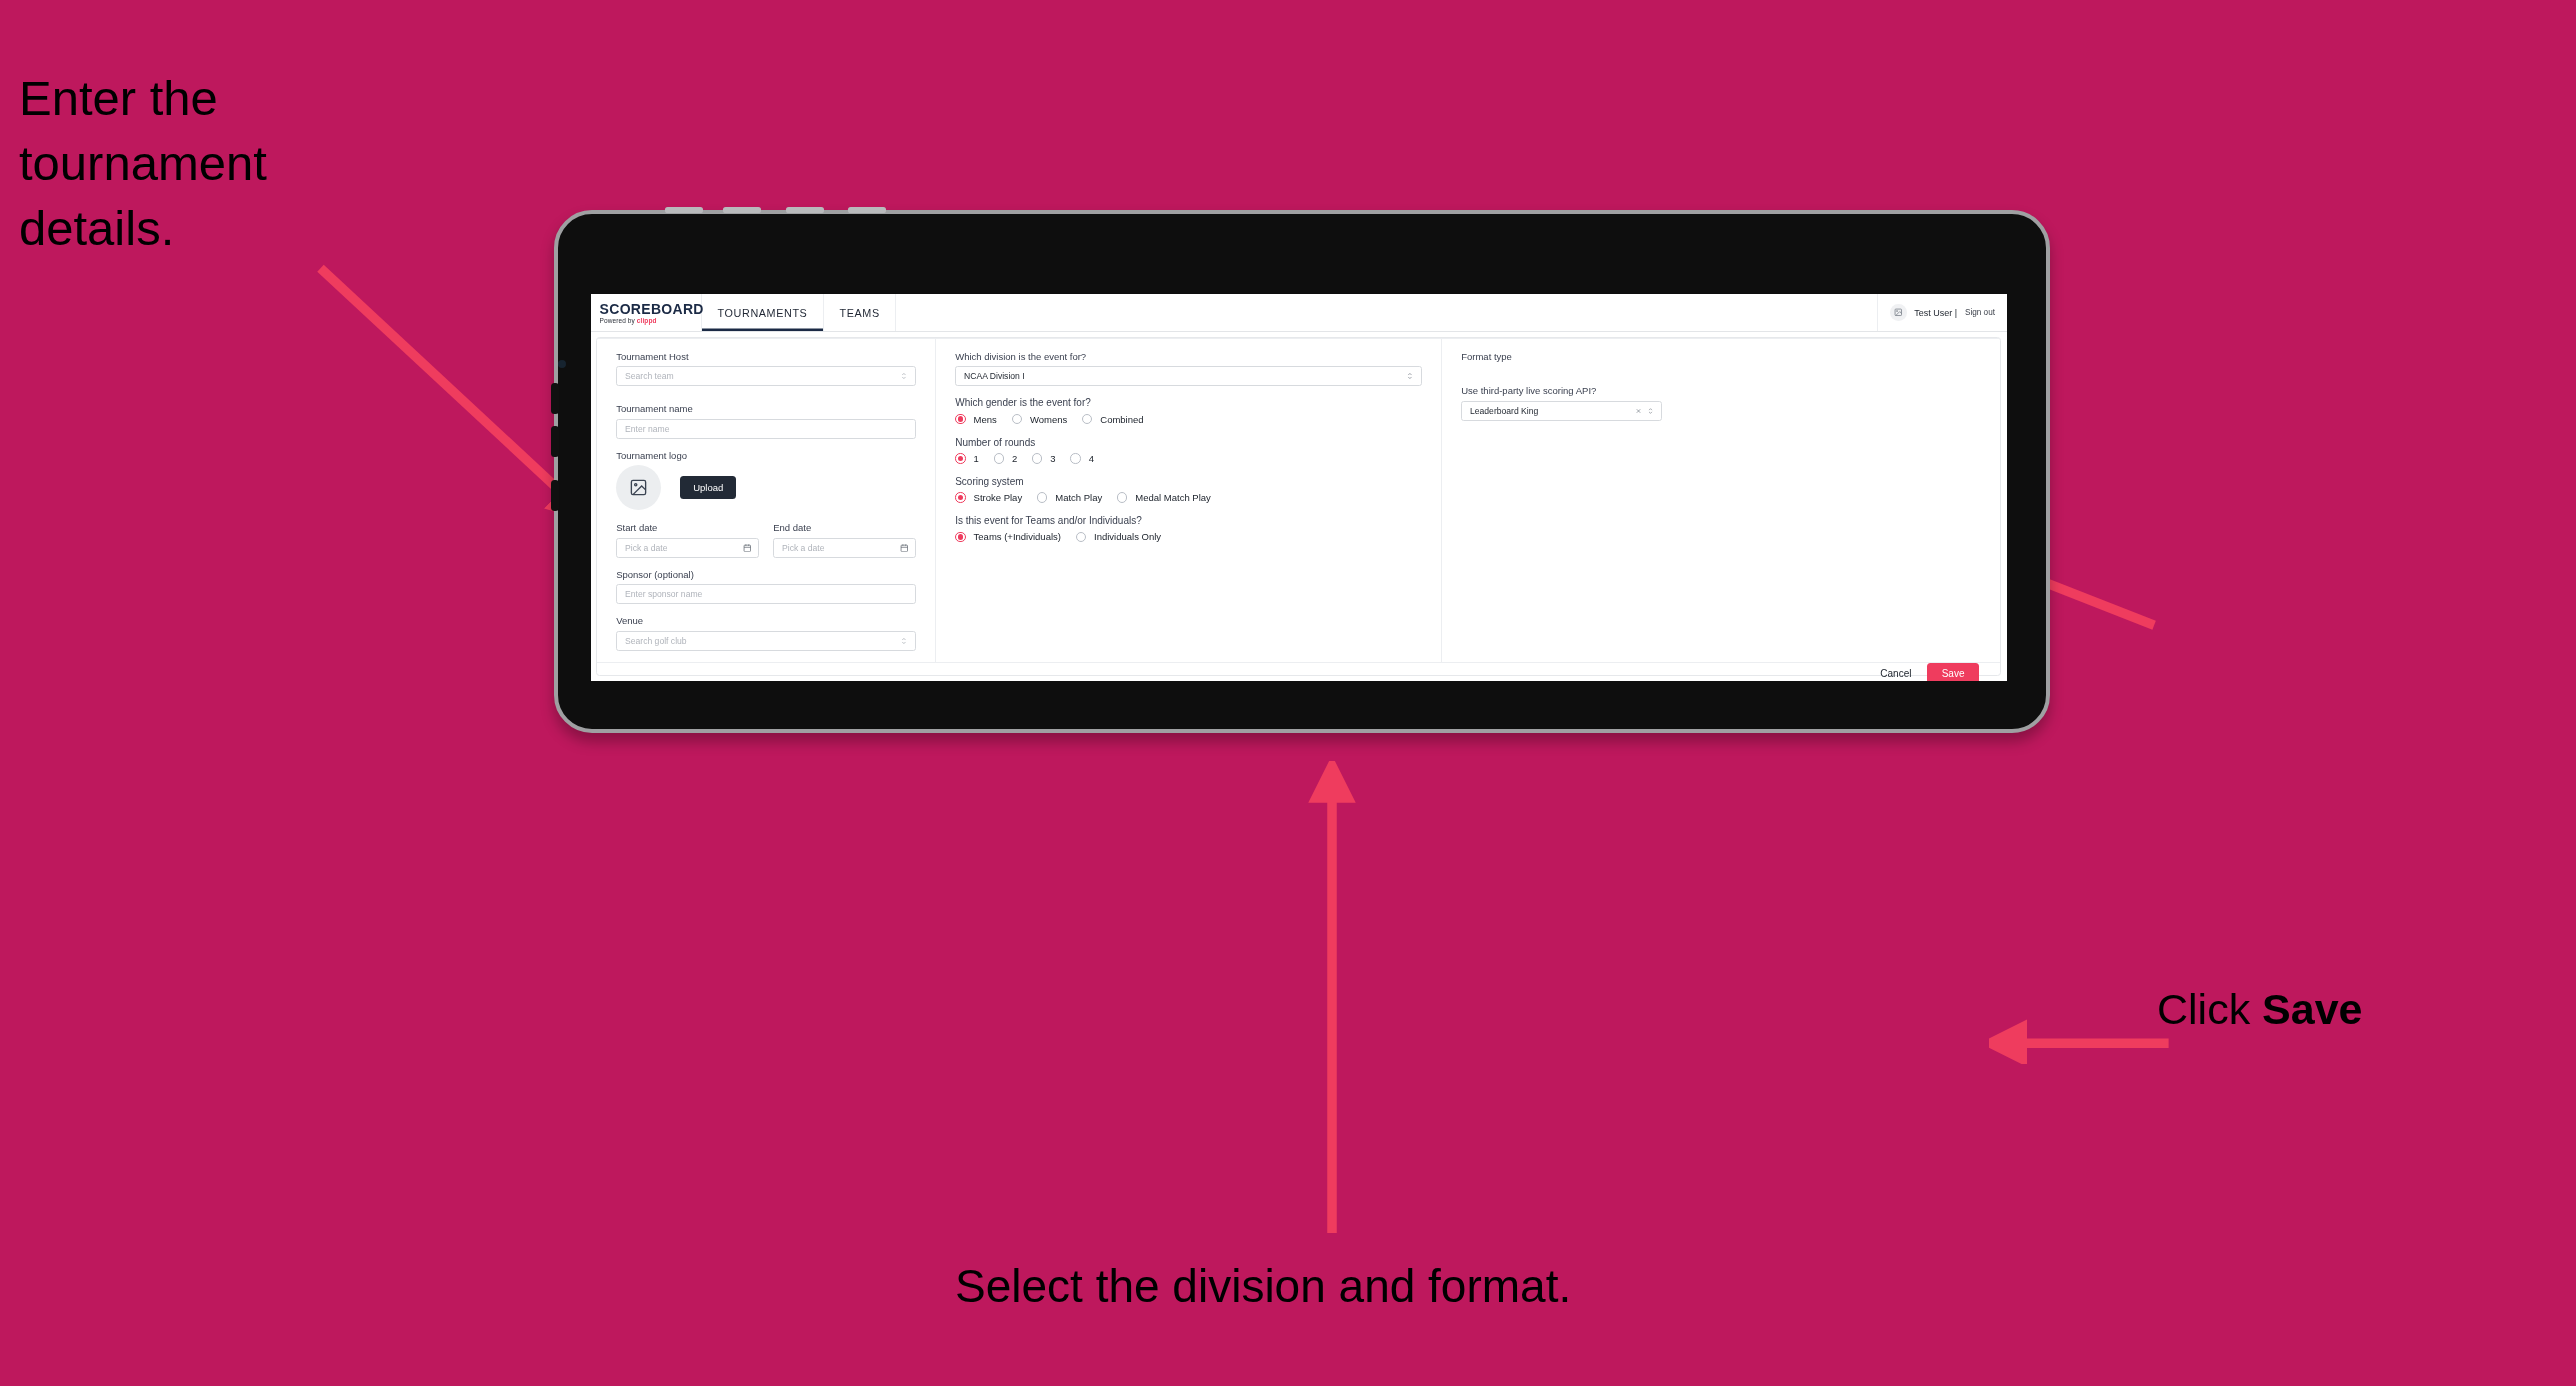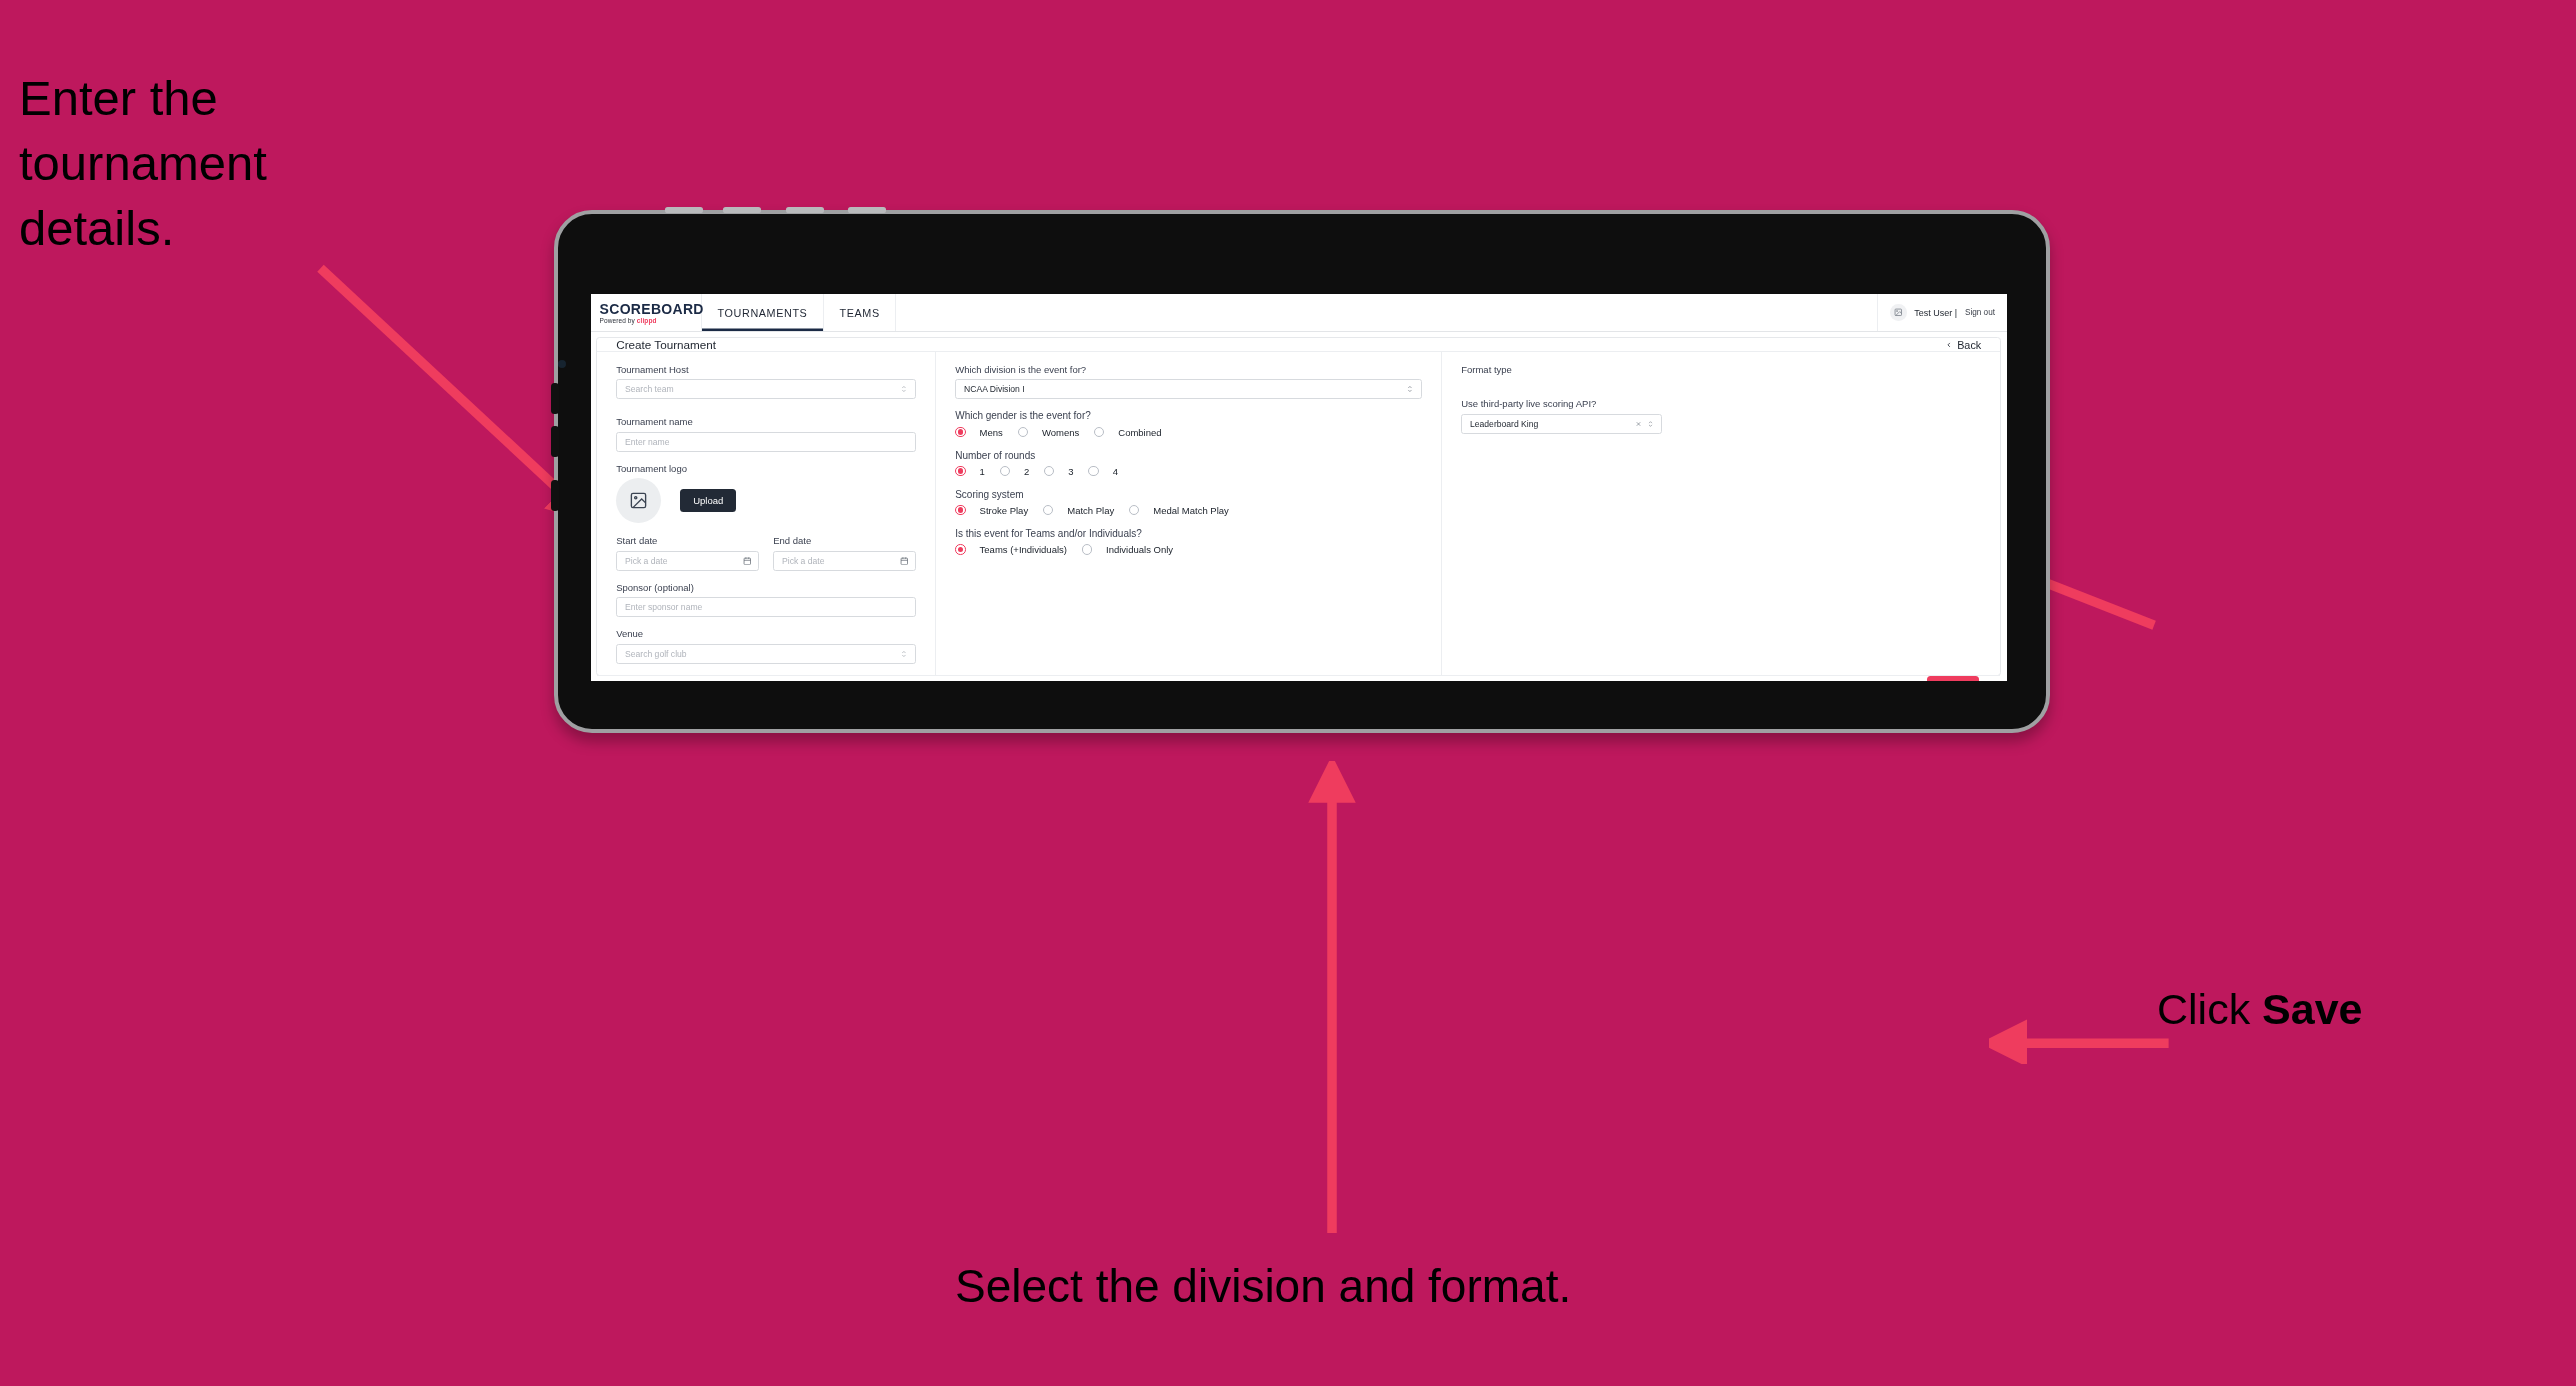--- a/index.html
+++ b/index.html
@@ -173,21 +173,21 @@
     background: #222a36; color: #fff;
     font-size: 9.5px; border: none; border-radius: 3.5px;
     padding: 6px 13px; cursor: pointer;
   }
   .date-row { display: flex; gap: 14px; }
   .date-col { flex: 1; }
 
   
   .qlabel { font-size: 10px; color: #3b4150; margin-bottom: 5.2px; display:block; }
   .radio-row { display: flex; align-items: center; gap: 14.7px; margin-bottom: 12px; flex-wrap: wrap; }
-  .radio-opt { display: flex; gap: 14px; cursor: pointer; }
+  .radio-opt { display: flex; align-items: center; gap: 8px; cursor: pointer; }
   .radio-dot {
     width: 10.4px; height: 10.4px; border-radius: 50%;
     border: 1.2px solid #b9bec6; background: #fff;
     display: flex; align-items: center; justify-content: center;
     flex: 0 0 auto;
   }
   .radio-opt.checked .radio-dot { border-color: #ef3c5e; }
   .radio-opt.checked .radio-dot::after {
     content: ""; width: 5.6px; height: 5.6px; border-radius: 50%; background: #ef3c5e;
   }
@@ -295,29 +295,20 @@
                 <circle cx="8.5" cy="8.5" r="1.5"></circle>
                 <path d="M21 15l-5-5L5 21"></path>
             </svg>
           </div>
           <span id="user-name">Test User |</span>
           <span id="signout">Sign out</span>
         </div>
       </div>
 
       <div id="card">
-        <div id="card-head">
-          <div id="card-title">Create Tournament</div>
-          <div id="back-link">
-            <svg class="svgico" width="7.8" height="7.8" viewBox="0 0 24 24" fill="none" stroke="#1e242e" stroke-width="2.4">
-              <path d="M15 18l-6-6 6-6"></path>
-            </svg>
-            <span>Back</span>
-          </div>
-        </div>
 
         <div id="card-body">
 
           <div class="col" id="col-left">
 
             <label class="flabel">Tournament Host</label>
             <div class="finput">
               <span>Search team</span>
               <span class="endicon">
                 <svg class="svgico" width="7.8" height="7.8" viewBox="0 0 24 24" fill="none" stroke="#9aa0a8" stroke-width="2">

